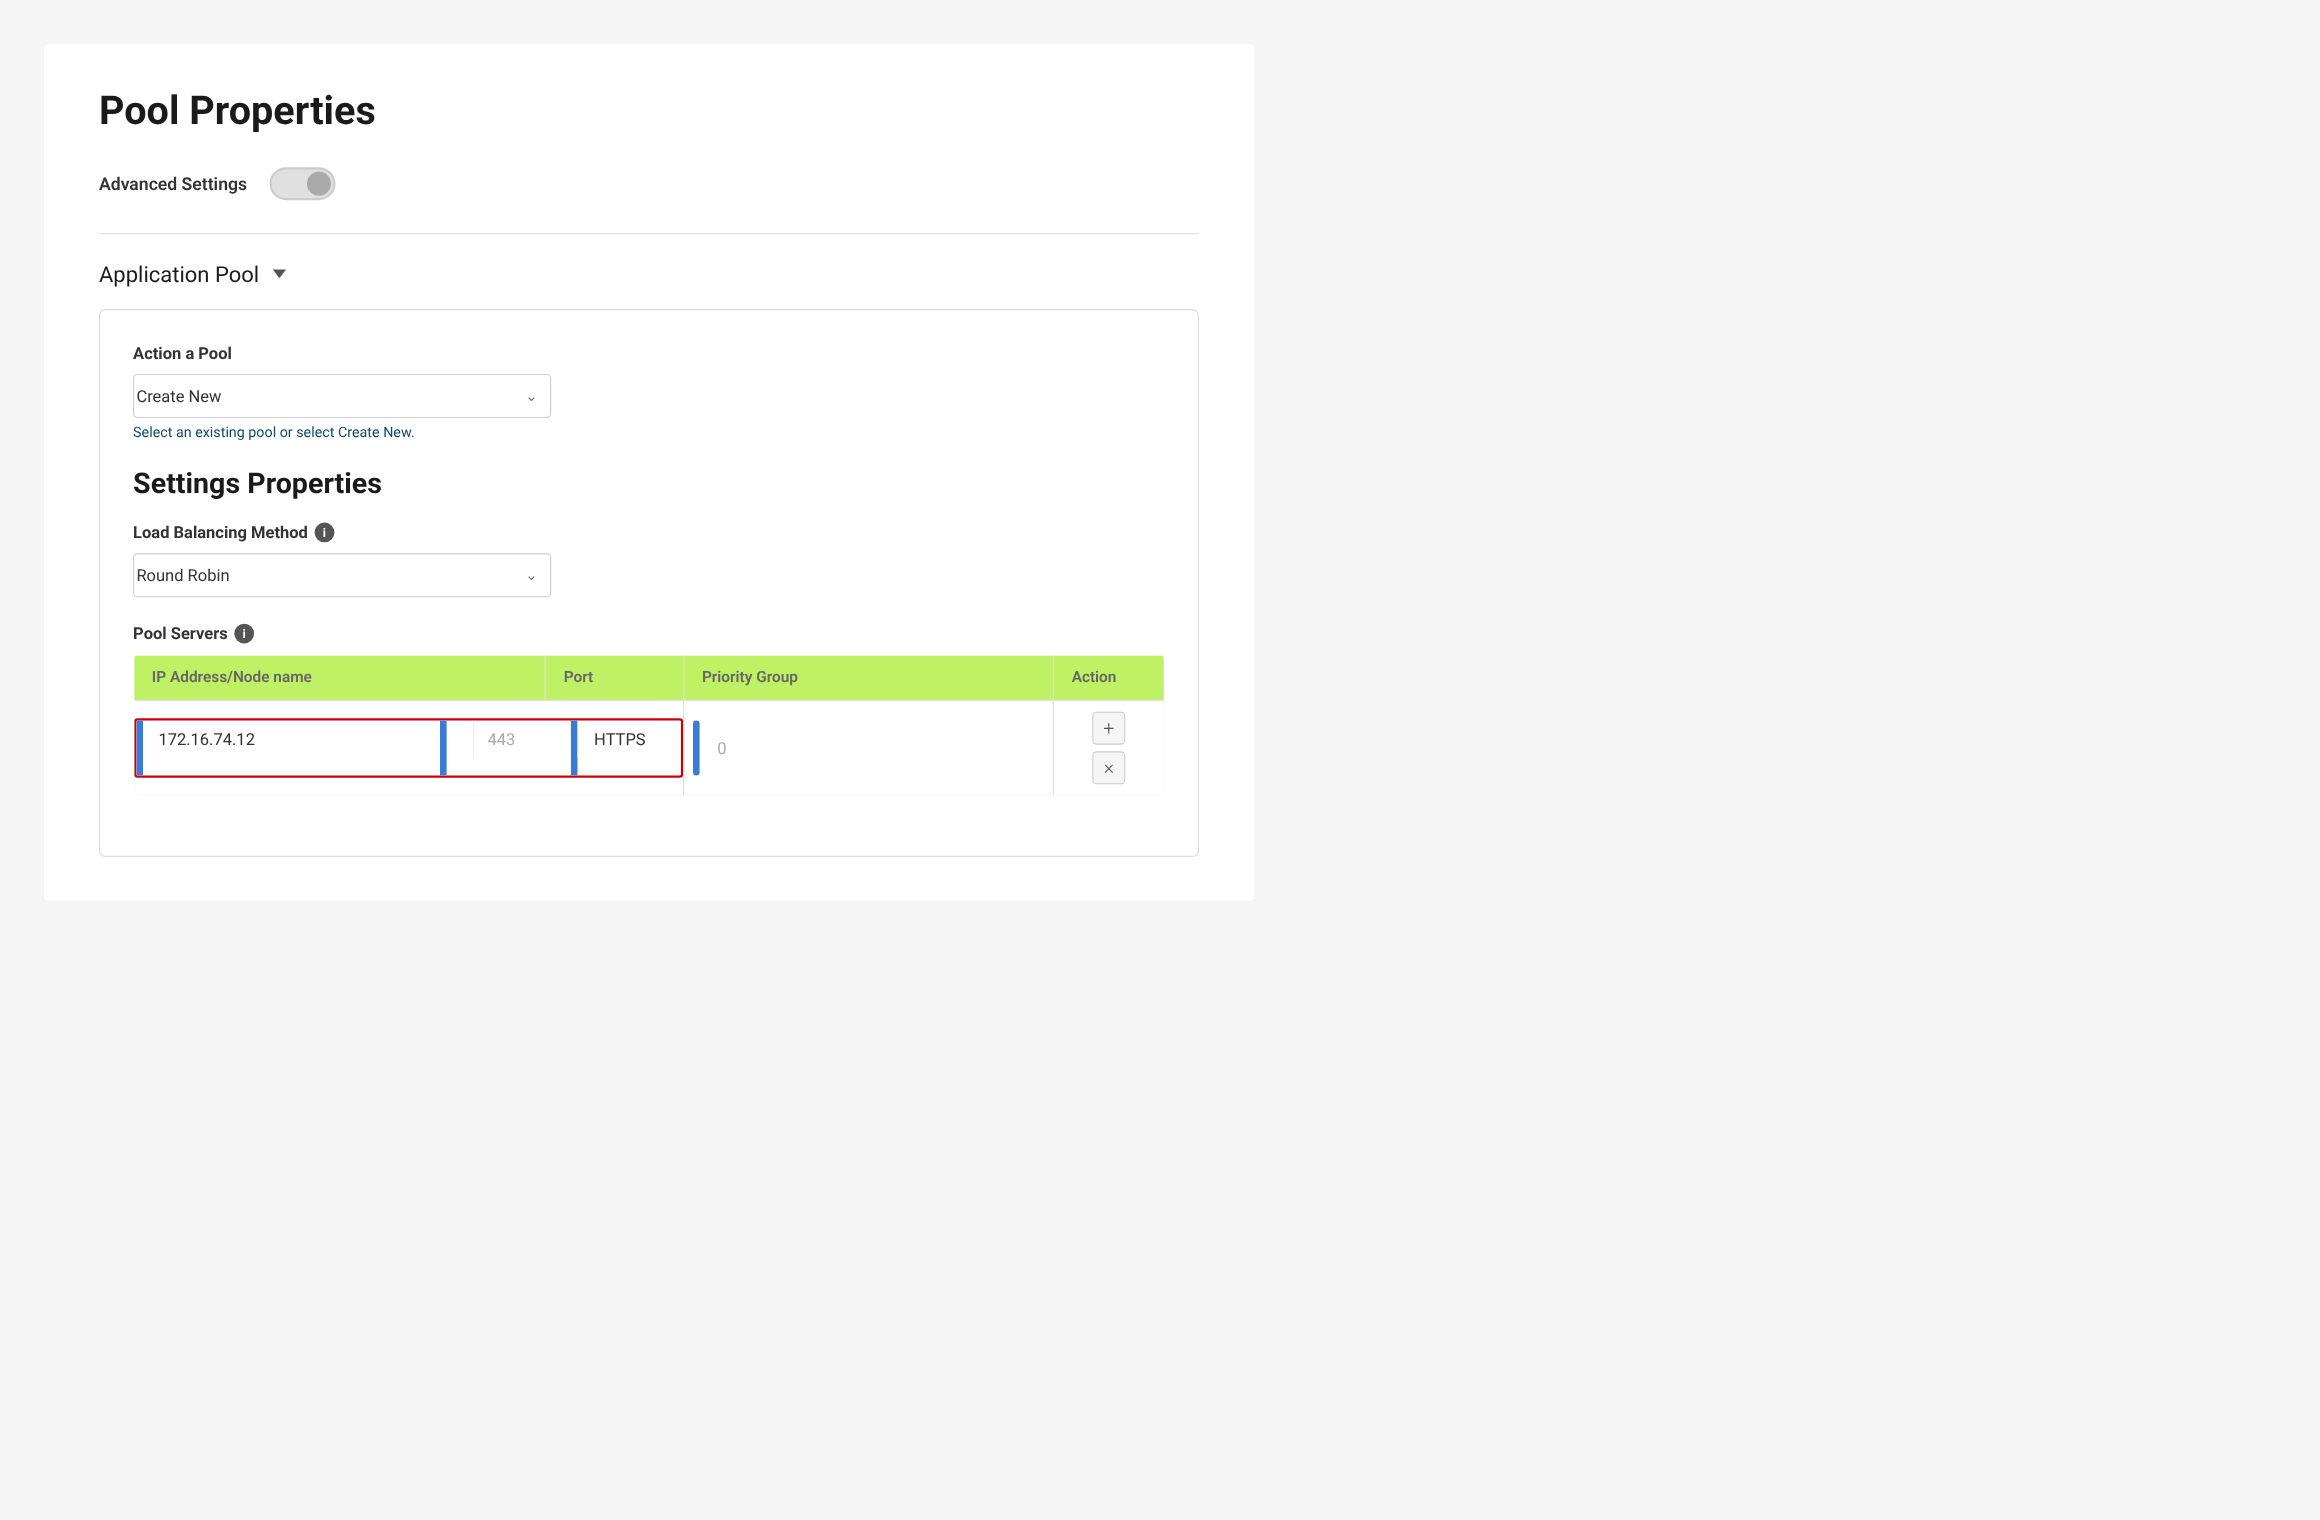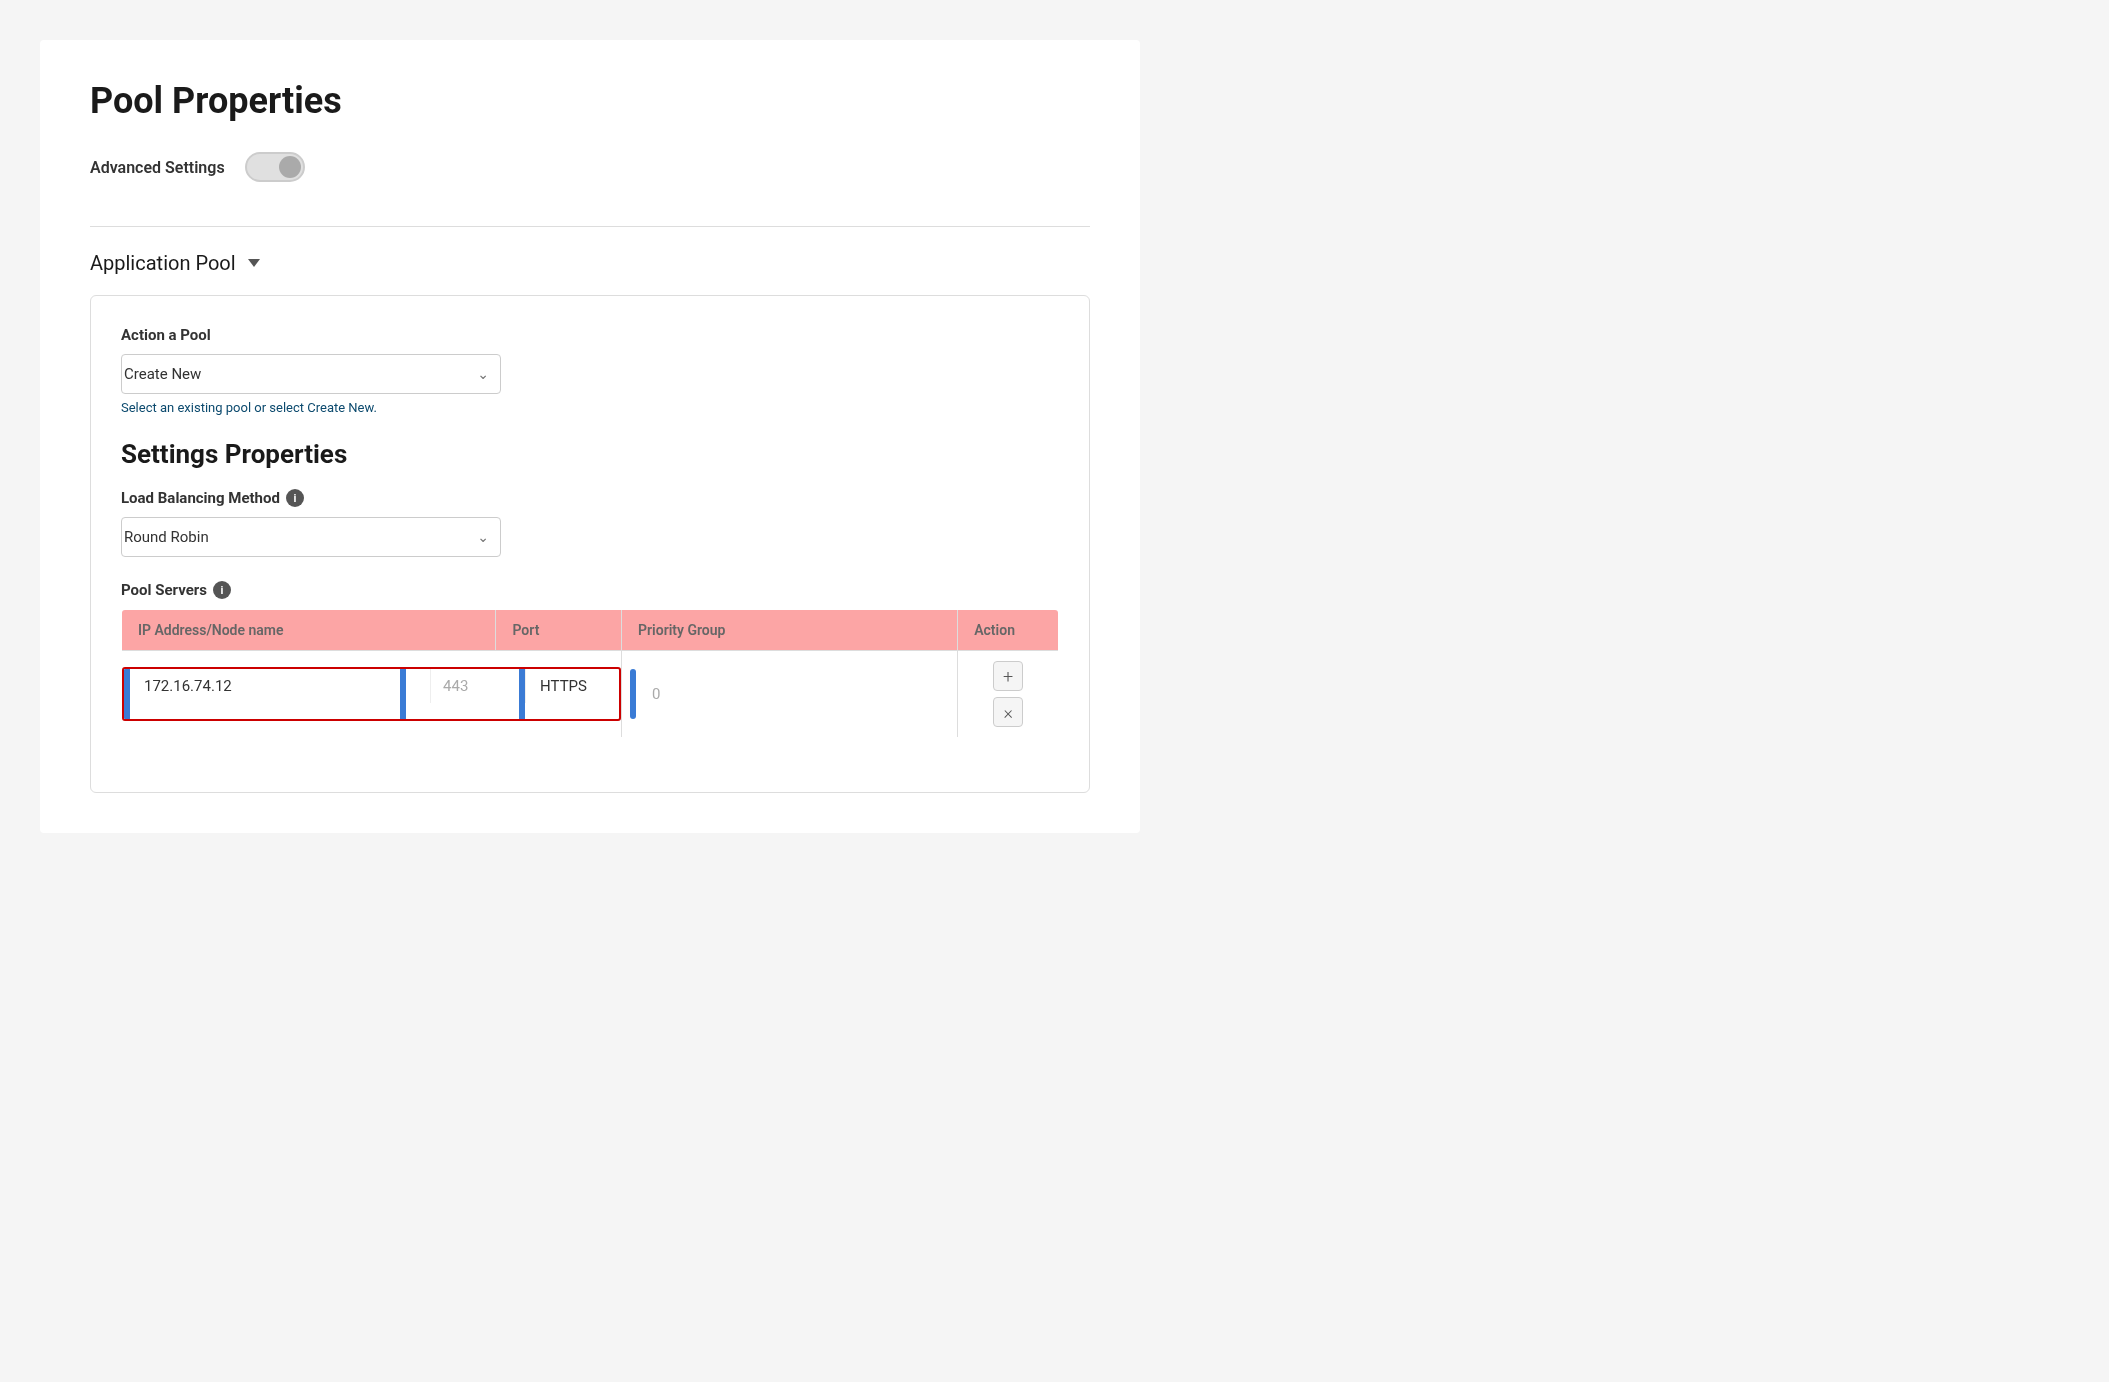--- a/index.html
+++ b/index.html
@@ -26,21 +26,21 @@
       font-size: 36px;
       font-weight: 700;
       color: #1a1a1a;
       margin-bottom: 30px;
     }
 
     .advanced-settings-row {
       display: flex;
       align-items: center;
       gap: 20px;
-      margin-bottom: 44px;
+      margin-bottom: 30px;
     }
 
     .advanced-settings-label {
       font-size: 16px;
       font-weight: 600;
       color: #333;
     }
 
     
     .toggle-switch {
@@ -172,21 +172,21 @@
     
     .pool-servers-table {
       width: 100%;
       border-collapse: collapse;
       border: 1px solid #ddd;
       border-radius: 4px;
       overflow: hidden;
     }
 
     .pool-servers-table thead tr {
-      background: #fca5a5;
+      background: #bef264;
     }
 
     .pool-servers-table th {
       padding: 12px 16px;
       font-size: 14px;
       font-weight: 600;
       color: #666;
       text-align: left;
       border-right: 1px solid #ddd;
     }

